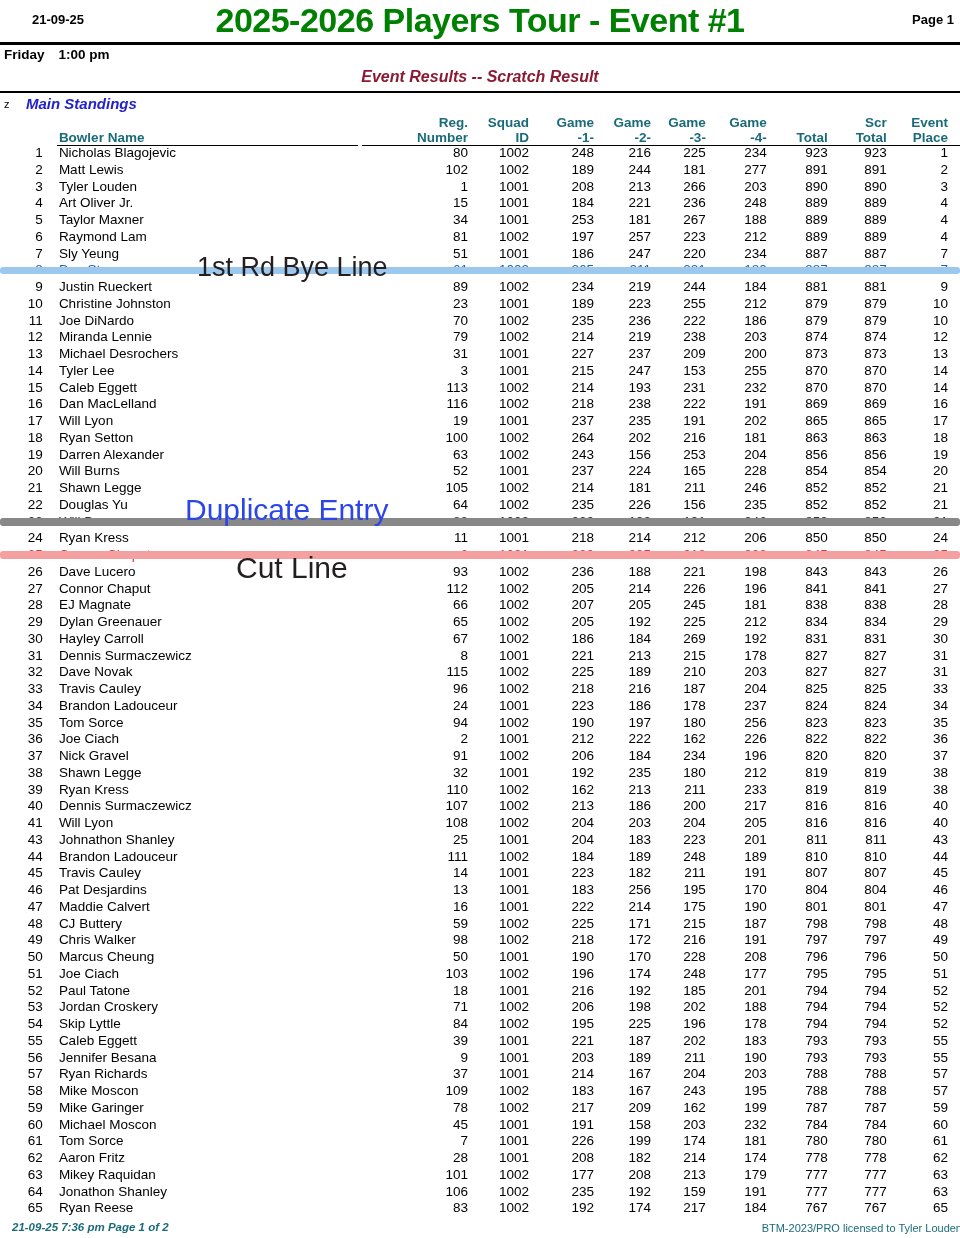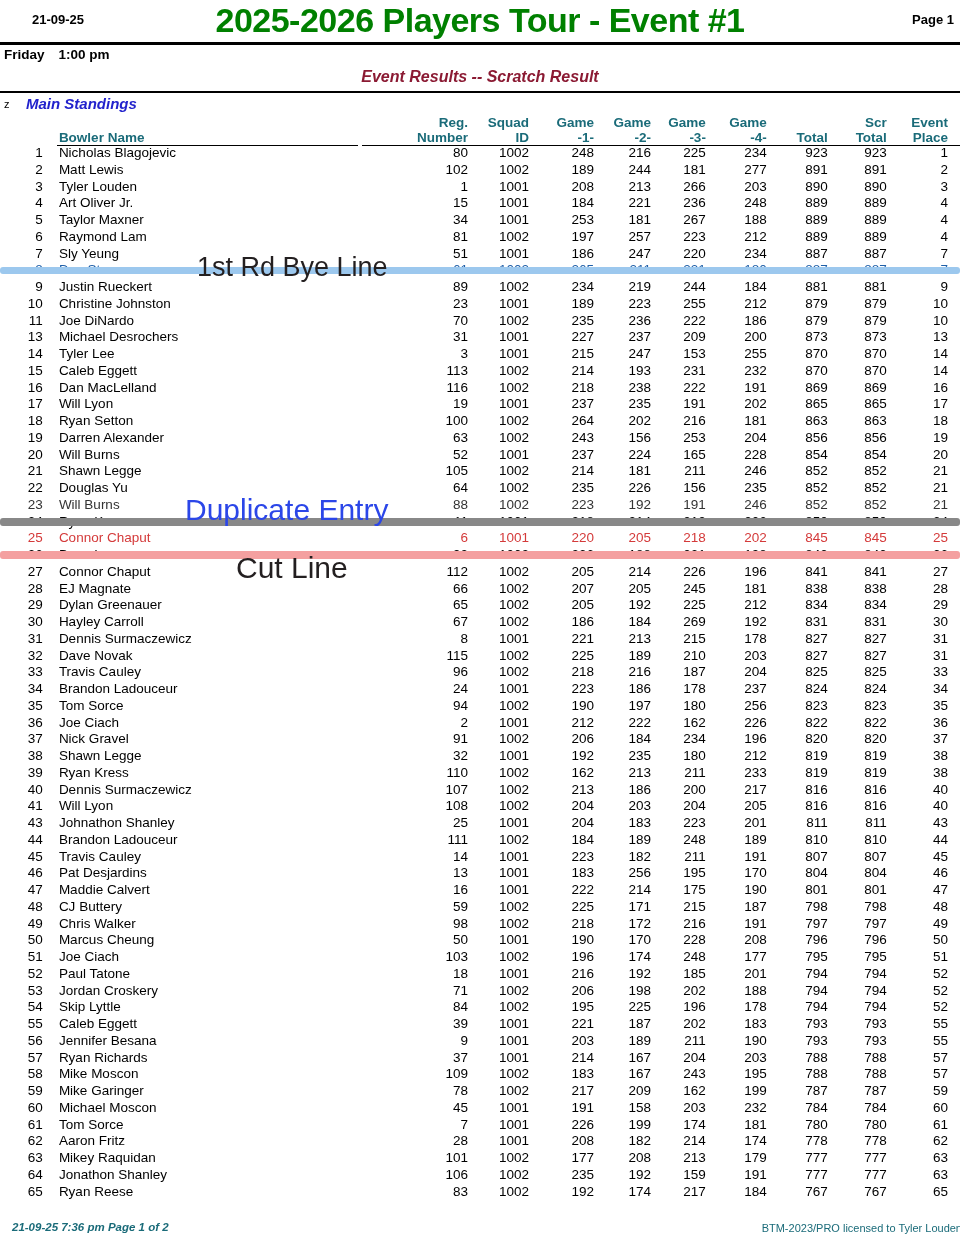--- a/index.html
+++ b/index.html
@@ -392,20 +392,34 @@
           <td class="c-squad">1002</td>
           <td class="c-g1">235</td>
           <td class="c-g2">236</td>
           <td class="c-g3">222</td>
           <td class="c-g4">186</td>
           <td class="c-total">879</td>
           <td class="c-scr">879</td>
           <td class="c-place">10</td>
         </tr>
         <tr>
+          <td class="c-rank">12</td>
+          <td class="c-name">Miranda Lennie</td>
+          <td class="c-gap"></td>
+          <td class="c-reg">79</td>
+          <td class="c-squad">1002</td>
+          <td class="c-g1">214</td>
+          <td class="c-g2">219</td>
+          <td class="c-g3">238</td>
+          <td class="c-g4">203</td>
+          <td class="c-total">874</td>
+          <td class="c-scr">874</td>
+          <td class="c-place">12</td>
+        </tr>
+        <tr>
           <td class="c-rank">13</td>
           <td class="c-name">Michael Desrochers</td>
           <td class="c-gap"></td>
           <td class="c-reg">31</td>
           <td class="c-squad">1001</td>
           <td class="c-g1">227</td>
           <td class="c-g2">237</td>
           <td class="c-g3">209</td>
           <td class="c-g4">200</td>
           <td class="c-total">873</td>

